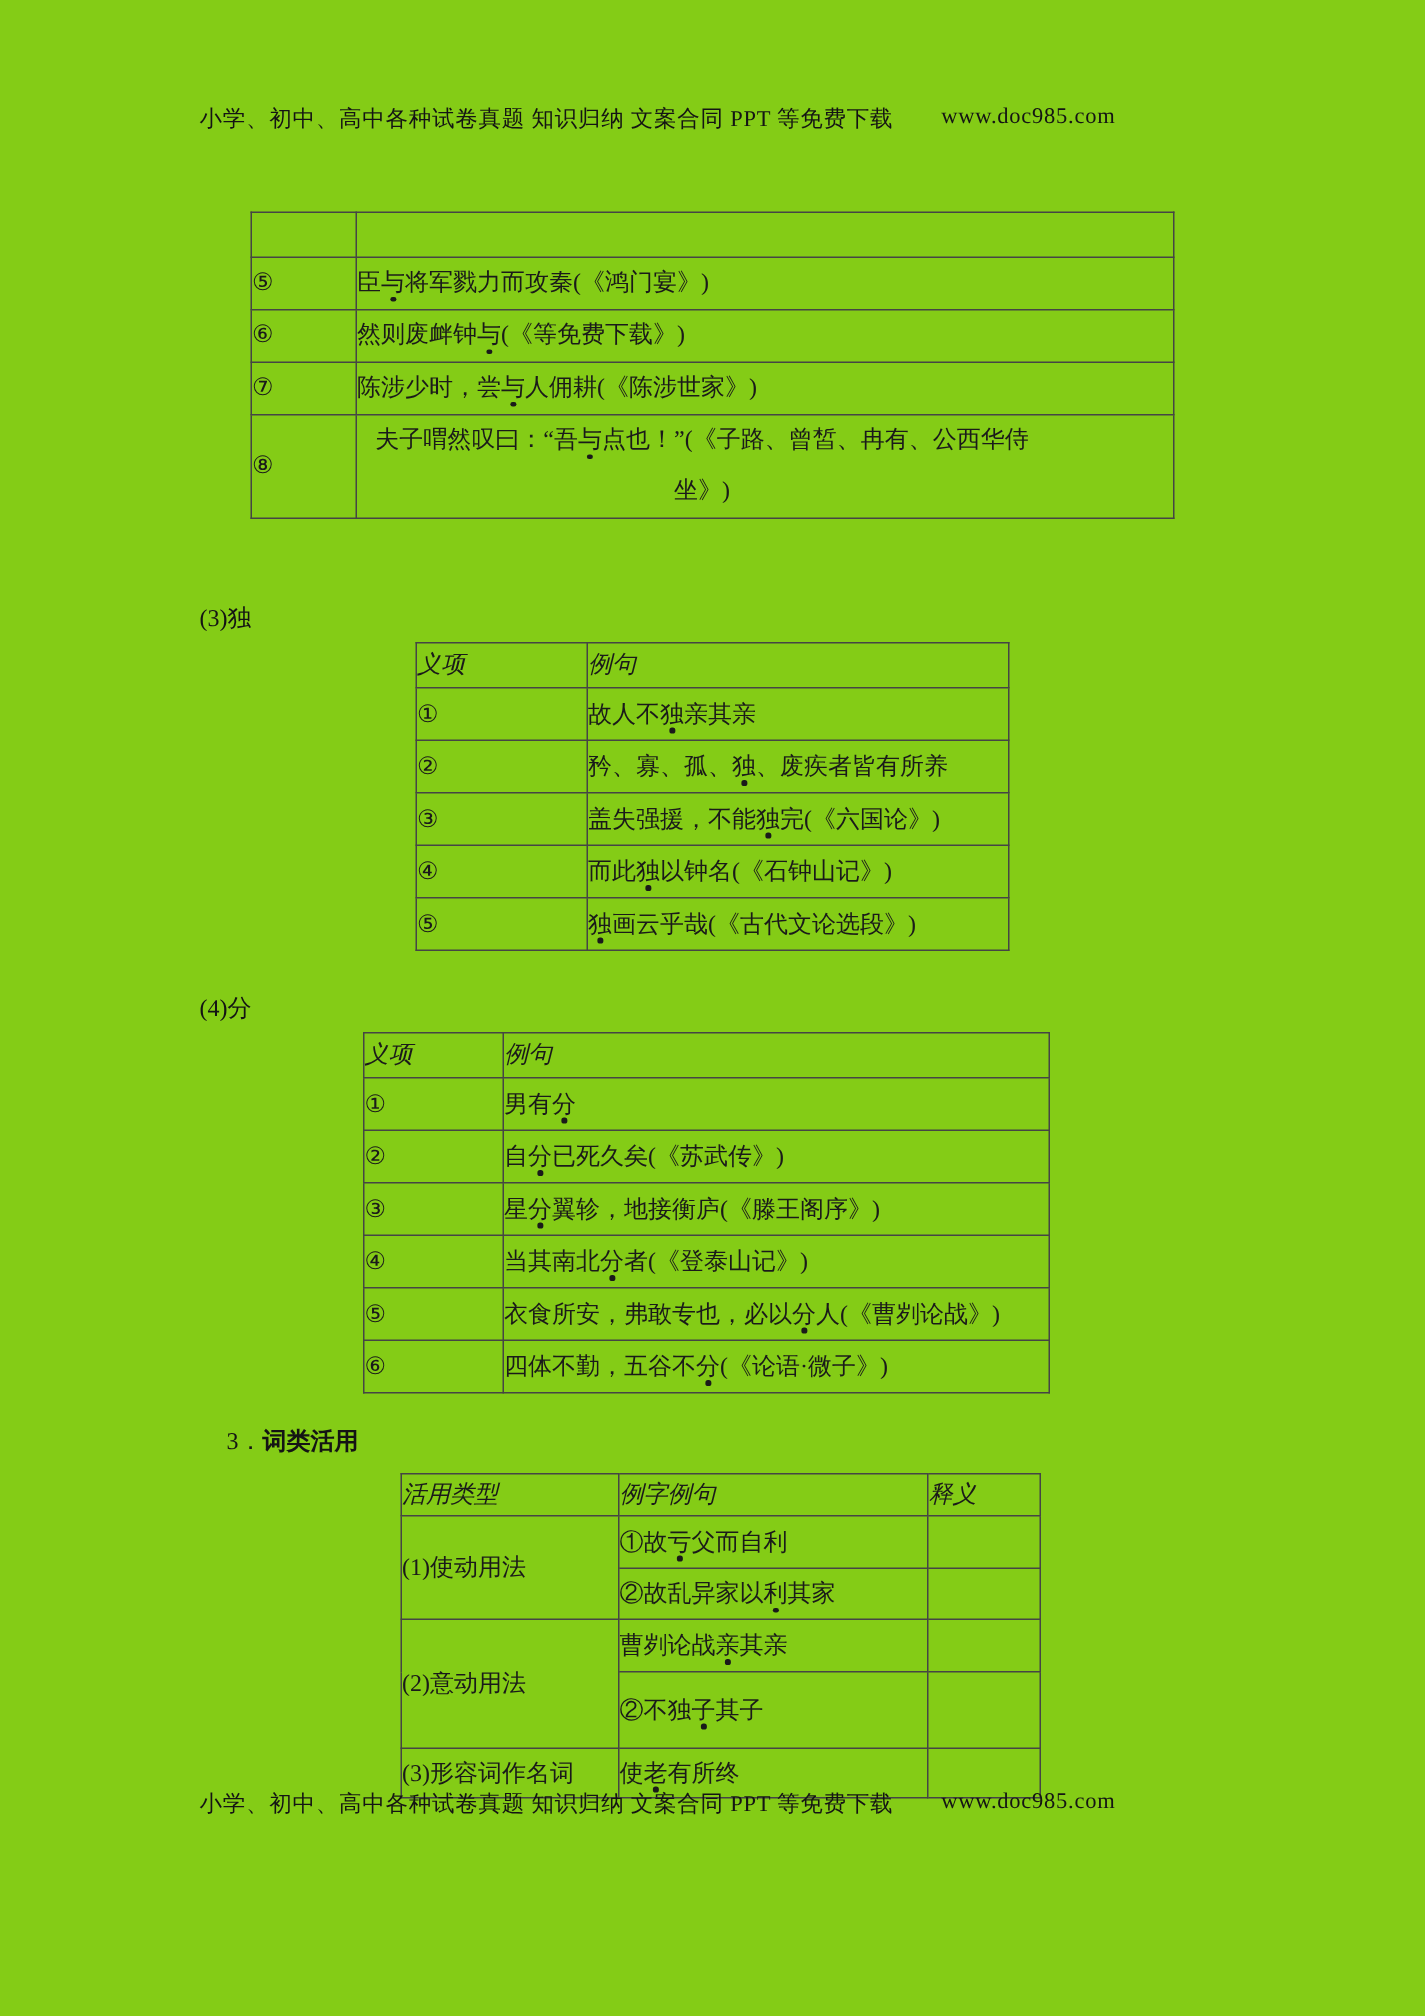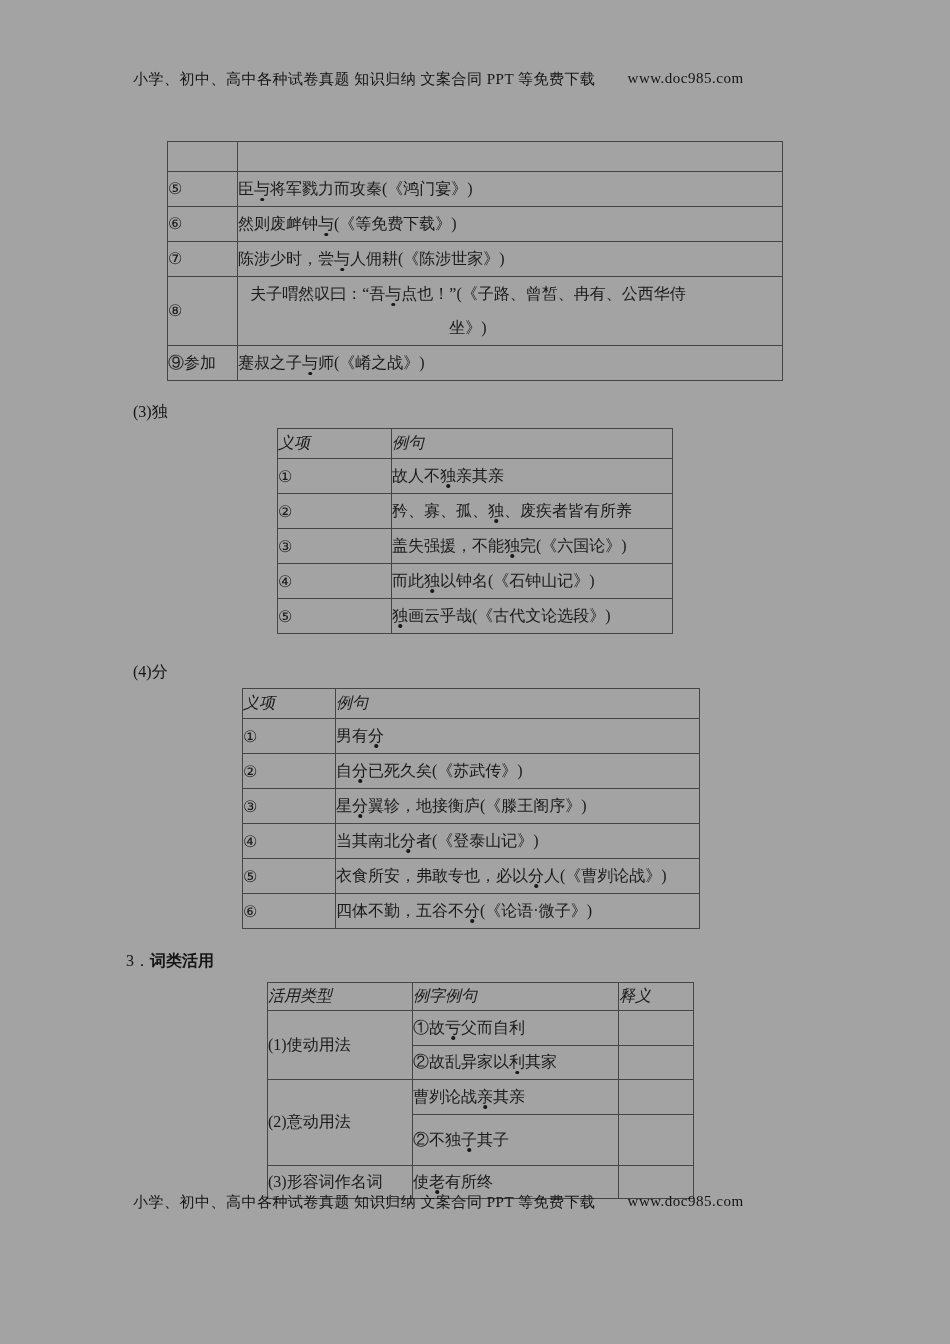--- a/index.html
+++ b/index.html
@@ -1,17 +1,17 @@
 <!DOCTYPE html>
 <html><head>
 <meta charset="utf-8">
 <style>
   html,body{margin:0;padding:0;background:#fff;}
   .page{
-    position:relative;width:950px;height:1344px;background:#a3a3a3;overflow:hidden;
+    position:relative;width:950px;height:1344px;background:#84cc16;overflow:hidden;
     font-family:"Liberation Serif","DejaVu Serif",serif;color:#1a1a1a;
   }
   .meta{
     position:absolute;display:flex;gap:32px;white-space:nowrap;
     font-size:15px;color:#141414;letter-spacing:0.5px;
   }
   .heading{position:absolute;font-size:16px;color:#141414;}
   .heading .hnum{font-family:"Liberation Serif","DejaVu Serif",serif;}
   .heading .htxt-bold{font-weight:bold;font-family:"Liberation Sans","DejaVu Sans",sans-serif;}
   table.tbl{position:absolute;border-collapse:collapse;table-layout:fixed;}
@@ -59,24 +59,20 @@
       </tr>
       <tr style="height:34px">
         <td class="term"><span class="seg">⑦</span></td>
         <td class="ex"><span class="seg">陈涉少时，尝</span><span class="seg emdot">与</span><span class="seg">人佣耕(《陈涉世家》)</span></td>
       </tr>
       <tr style="height:68px">
         <td class="term"><span class="seg">⑧</span></td>
         <td class="ex">
           <div class="w460"><span class="seg">夫子喟然叹曰：“吾</span><span class="seg emdot">与</span><span class="seg">点也！”(《子路、曾皙、冉有、公西华侍坐》)</span></div>
         </td>
-      </tr>
-      <tr style="height:31px">
-        <td class="term"><span class="seg">⑨参加</span></td>
-        <td class="ex"><span class="seg">蹇叔之子</span><span class="seg emdot">与</span><span class="seg">师(《崤之战》)</span></td>
       </tr>
     </tbody>
   </table>
 
   <div class="heading" style="left:133px;top:402px;">(3)独</div>
   <table class="tbl" style="left:277px;top:428px;width:396px;">
     <colgroup>
         <col style="width:114px">
         <col>
       </colgroup>
@@ -139,21 +135,21 @@
         <td class="term"><span class="seg">⑤</span></td>
         <td class="ex"><span class="seg">衣食所安，弗敢专也，必以</span><span class="seg emdot">分</span><span class="seg">人(《曹刿论战》)</span></td>
       </tr>
       <tr style="height:35px">
         <td class="term"><span class="seg">⑥</span></td>
         <td class="ex"><span class="seg">四体不勤，五谷不</span><span class="seg emdot">分</span><span class="seg">(《论语·微子》)</span></td>
       </tr>
     </tbody>
   </table>
 
-  <div class="heading" style="left:126px;top:951px;">
+  <div class="heading" style="left:151px;top:951px;">
     <span class="hnum">3．</span><span class="htxt-bold">词类活用</span>
   </div>
   <table class="tbl" style="left:267px;top:982px;width:426px;">
     <colgroup>
         <col style="width:145px">
         <col style="width:206px">
         <col style="width:75px">
       </colgroup>
     <tbody>
       <tr style="height:28px">

